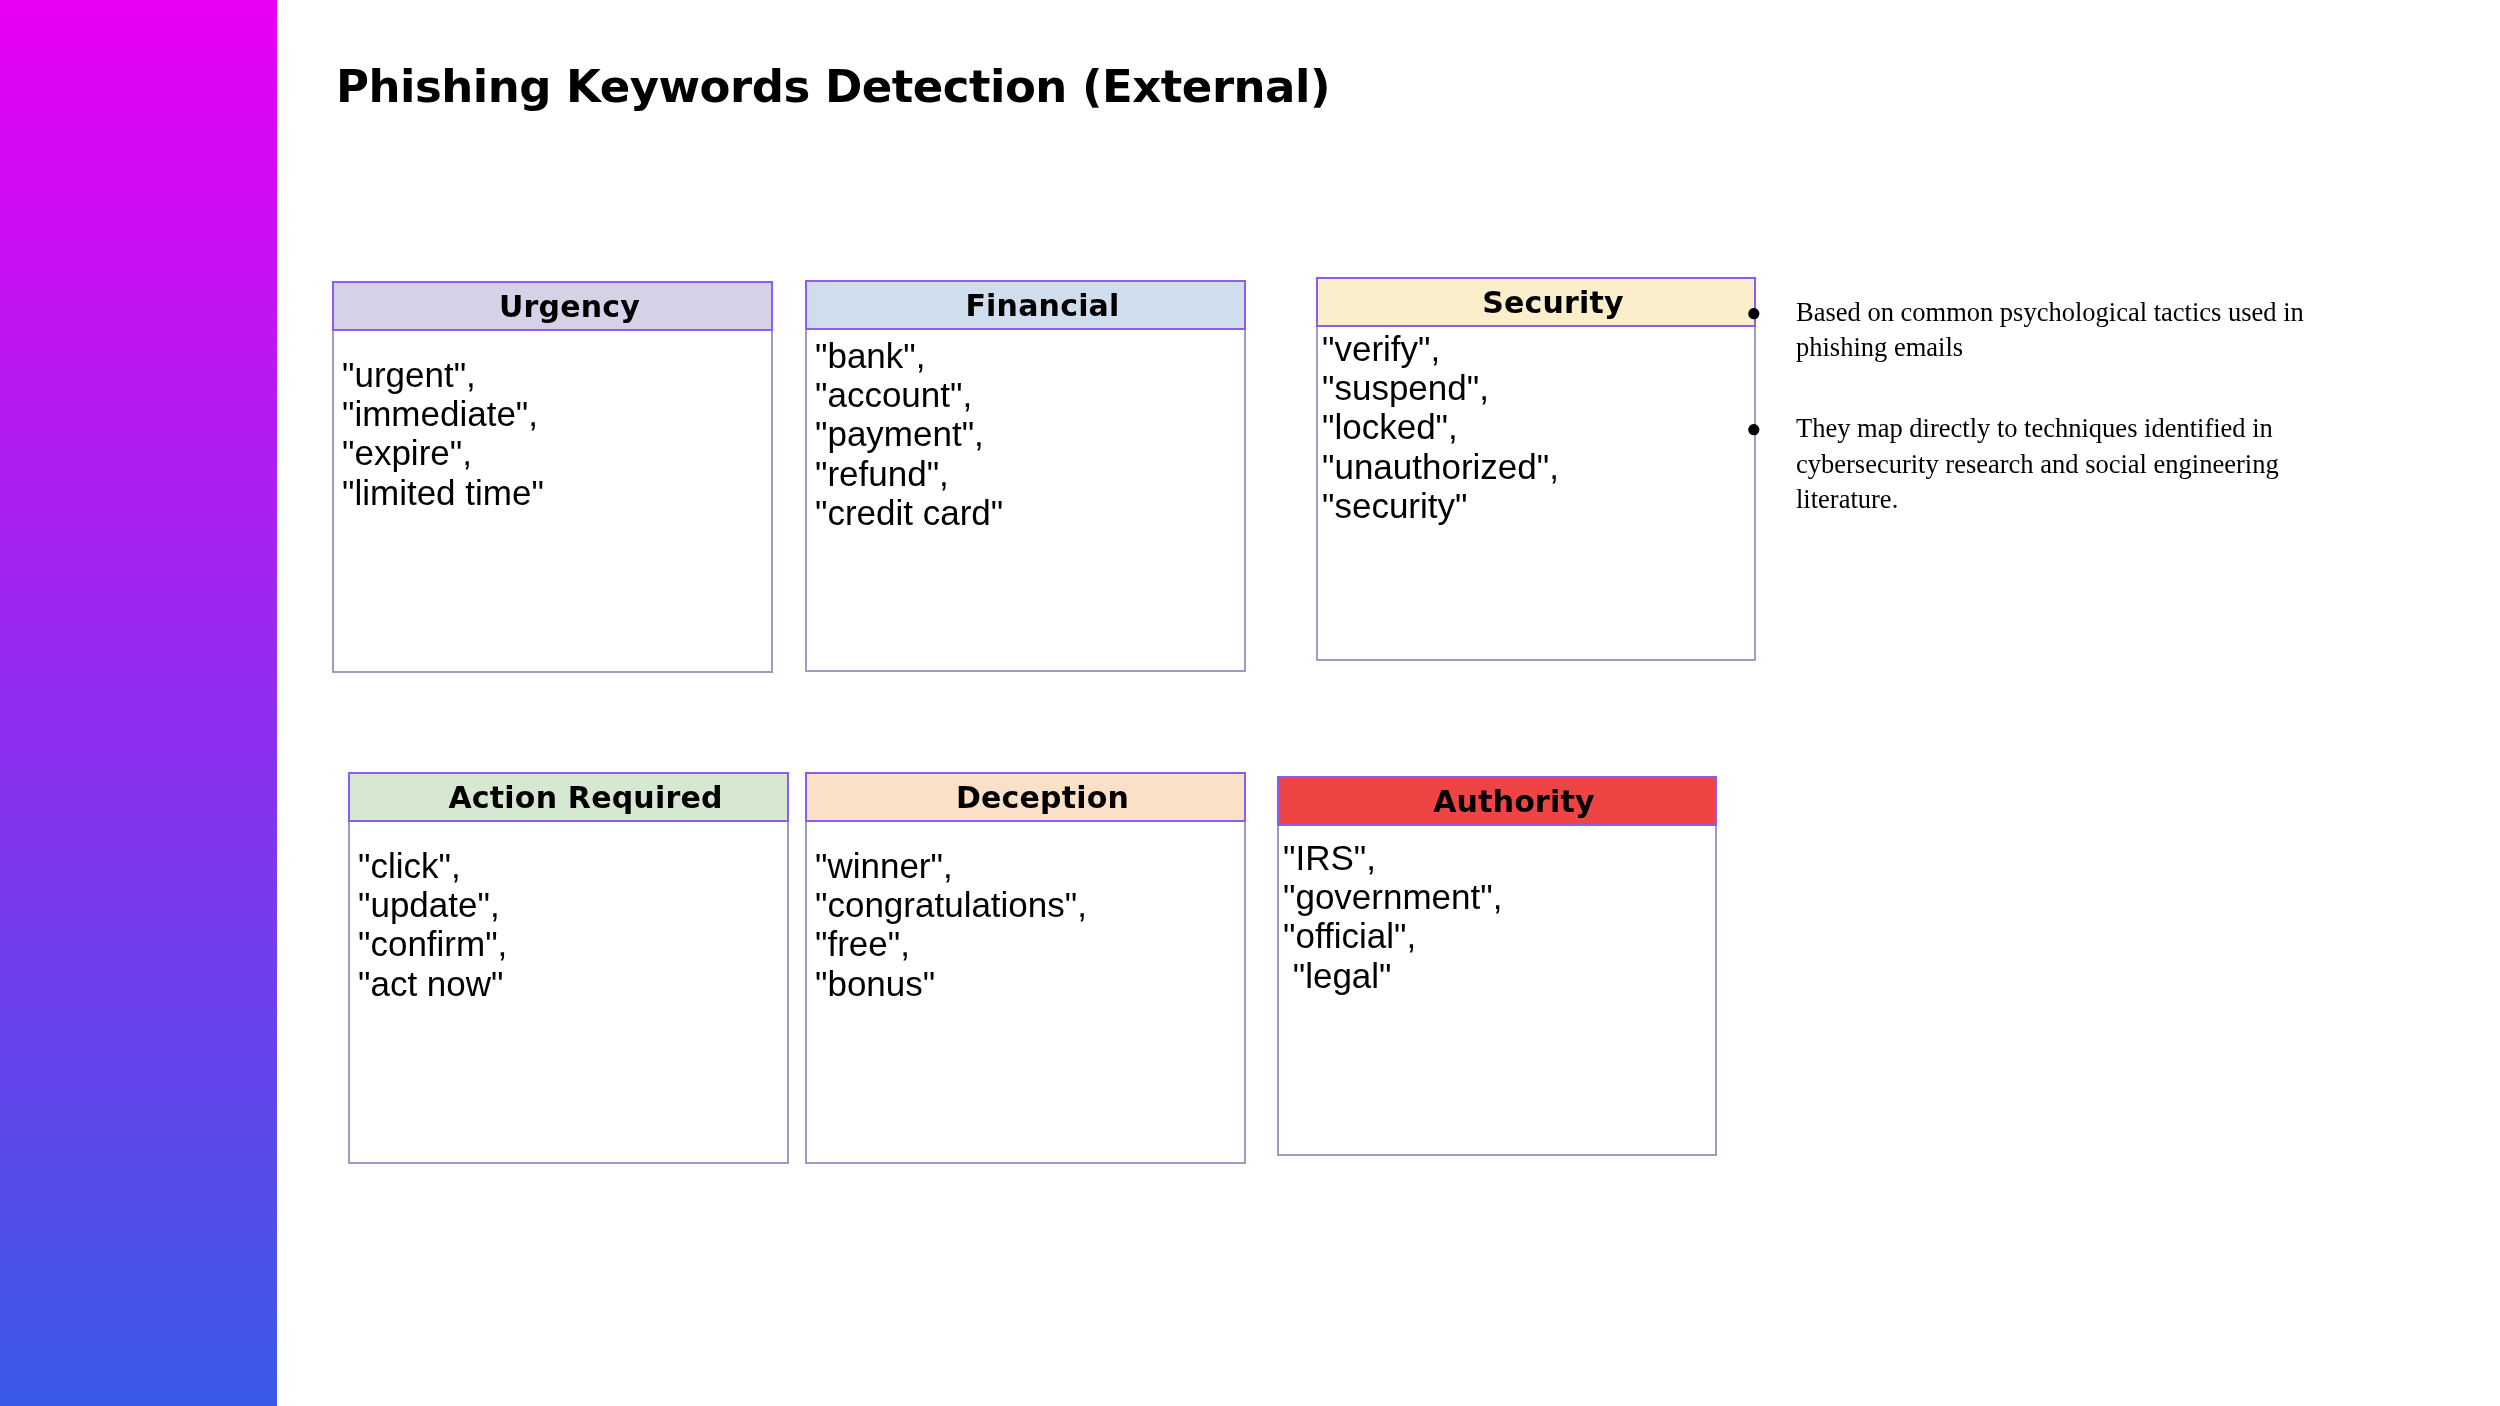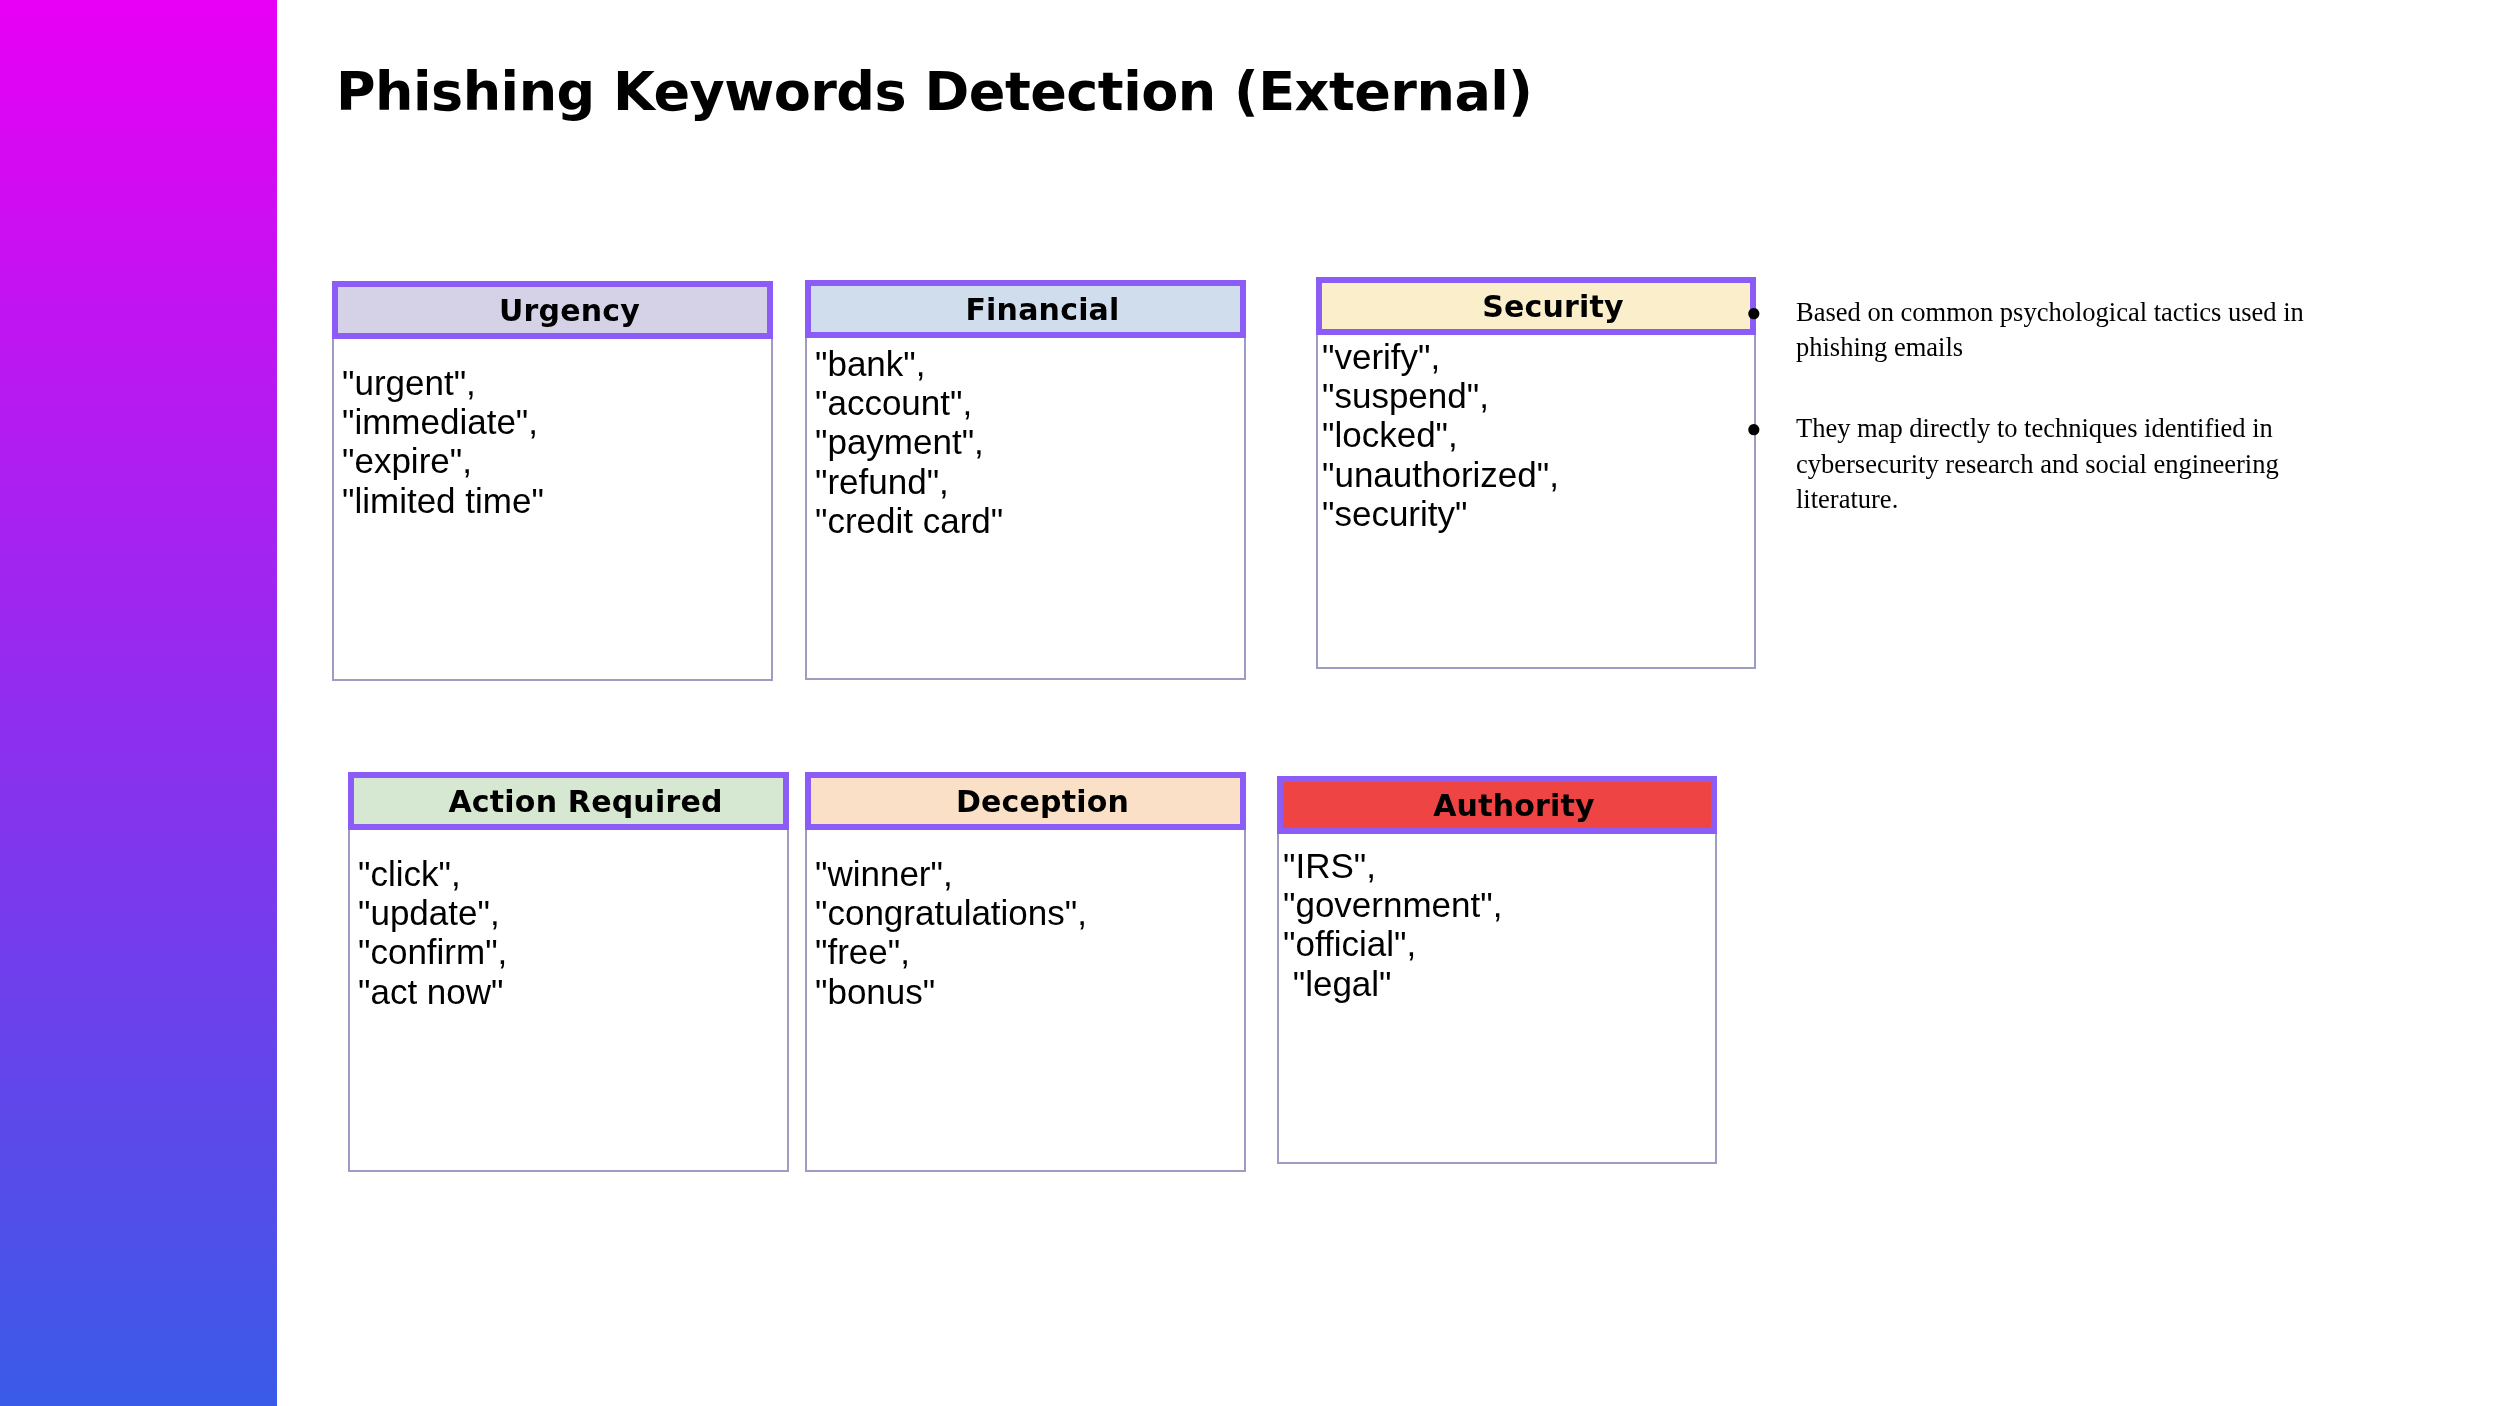--- a/index.html
+++ b/index.html
@@ -23,45 +23,45 @@
     top: 0;
     width: 277px;
     height: 1406px;
   }
 
   
   #slide-title {
     position: absolute;
     left: 336px;
     top: 60px;
-    font-size: 54px;
+    font-size: 45px;
     font-weight: 700;
     letter-spacing: -0.5px;
     color: #000000;
     white-space: nowrap;
     font-family: "DejaVu Sans", sans-serif;
   }
 
   
   .kw-card {
     position: absolute;
     box-sizing: border-box;
   }
   .kw-card-header {
     box-sizing: border-box;
-    border: 6px solid #8b5cf6;
+    border: 2px solid #8b5cf6;
     text-align: center;
     font-weight: 700;
     font-size: 30px;
     color: #000000;
     font-family: "DejaVu Sans", sans-serif;
     display: flex;
     align-items: center;
     justify-content: center;
-    height: 58px;
+    height: 50px;
     letter-spacing: 0.2px;
     padding-left: 34px;
   }
   .kw-card-body {
     box-sizing: border-box;
     border: 2px solid #9d9dc4;
     border-top: none;
     background: #ffffff;
     padding: 8px 6px 10px 8px;
     font-size: 35px;

